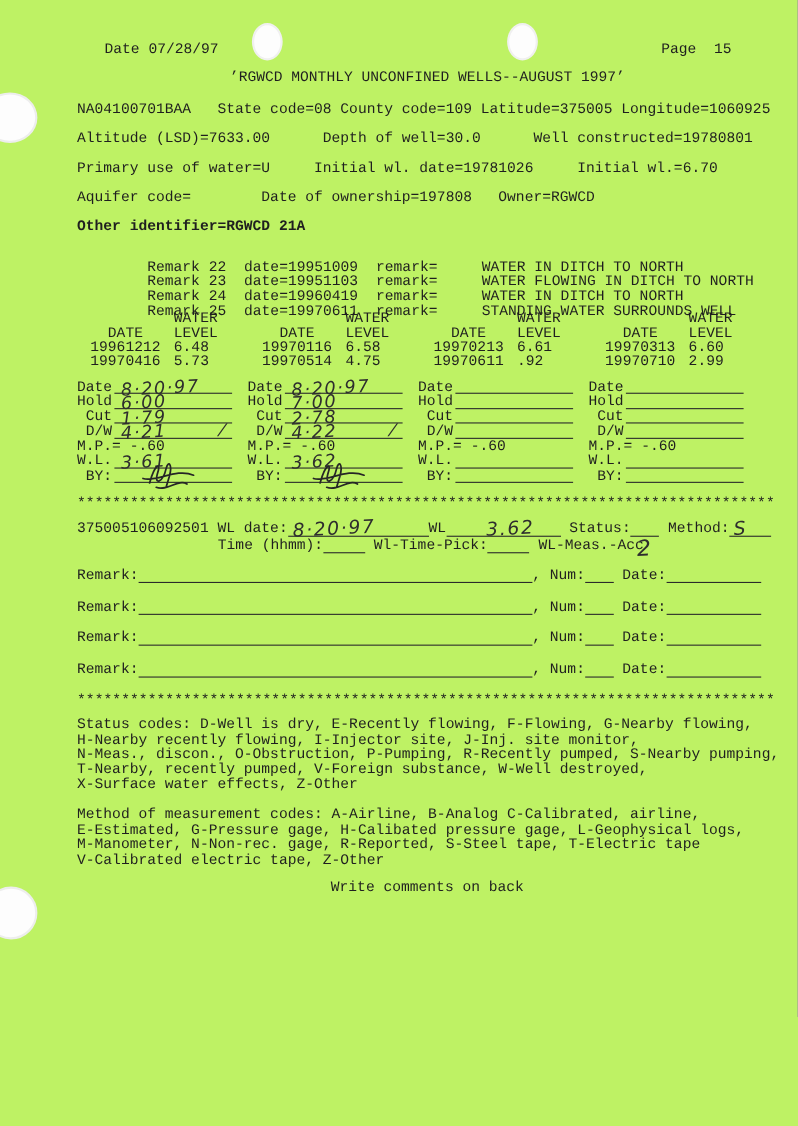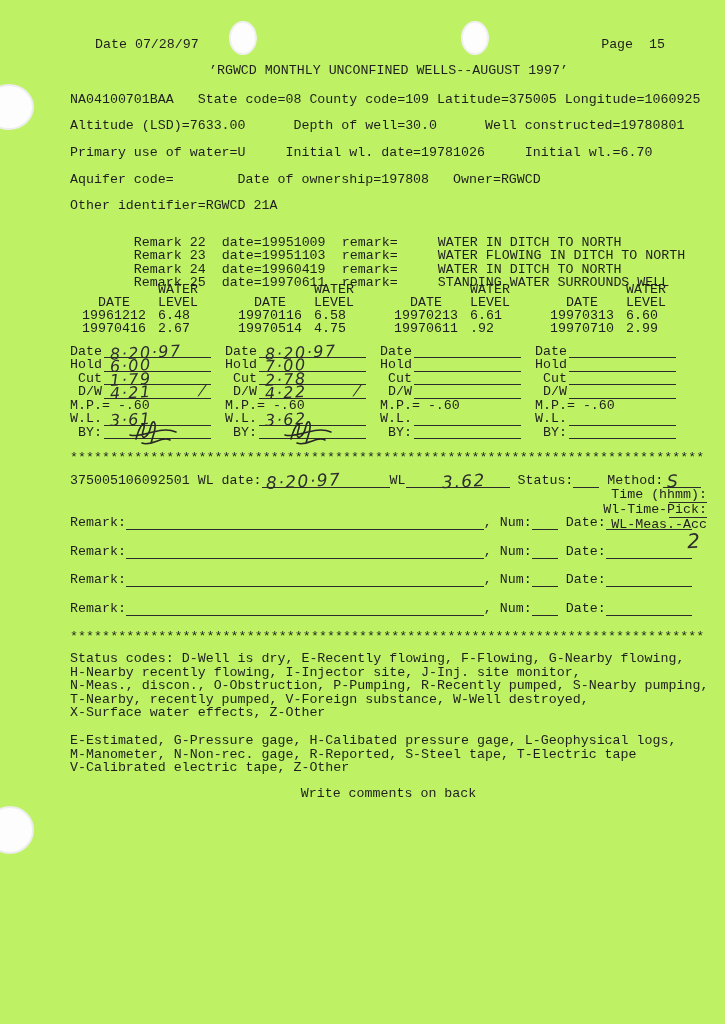--- a/index.html
+++ b/index.html
@@ -22,21 +22,21 @@
   .hole-left-top{left:-16px;top:84px;width:46px;height:42px;}
   .hole-left-bottom{left:-14px;top:806px;width:44px;height:44px;}
   .hole-top-1{left:229px;top:21px;width:24px;height:30px;border-color:#f0f0f0;}
   .hole-top-2{left:461px;top:21px;width:24px;height:30px;border-color:#f0f0f0;}
 
   .header-row{display:flex;justify-content:space-between;padding:0 42px 0 25px;}
   .title{text-align:center;margin-top:13px;}
 
   .info{margin-top:15px;}
   .info .line{margin-bottom:13.4px;}
-  .info .line:last-child{margin-bottom:0;}
+  .info .line:last-child{margin-bottom:0;font-weight:bold;}
 
   .rhist{margin-top:10px;}
   .rh-row span{display:inline-block;}
   .rh-label{width:88px;}
   .rh-date{width:120px;}
   .rh-eq{width:96px;}
 
   
   .wtable{margin-top:7px;display:flex;}
   .wgroup{width:156px;}
@@ -65,21 +65,21 @@
   .crule .hand{position:absolute;left:6px;bottom:-2px;}
   .mp-tick{position:absolute;right:6px;top:-14px;font-size:15px;}
   .sig{position:absolute;left:24px;top:-8px;}
 
   .sep{margin-top:12px;white-space:pre;line-height:13px;height:13px;letter-spacing:0.05px;}
 
   .summary{margin-top:9px;}
   .sline{display:flex;align-items:flex-end;white-space:pre;height:15px;line-height:14px;}
   .sline .srule{position:relative;border-bottom:1px solid #2b2b2b;height:13px;display:inline-block;}
   .sline .srule .hand{position:absolute;bottom:-1px;left:4px;font-size:17px;}
-  .indent16{padding-left:128px;flex-direction:column;}
+  .indent16{padding-left:128px;}
 
   .blanks{margin-top:13px;}
   .brow{display:flex;align-items:flex-end;white-space:pre;height:14px;margin-bottom:14.5px;}
   .brule-long{width:358px;}
   .brule-num{width:26px;}
   .brule-date{width:86px;}
 
   .status{margin-top:9px;}
   .method{margin-top:14px;}
   .footer{margin-top:12px;text-align:center;}
@@ -124,21 +124,21 @@
       <div class="line rh-row">
         <span class="rh-label">Remark 25</span><span class="rh-date">date=19970611</span><span class="rh-eq">remark=</span><span>STANDING WATER SURROUNDS WELL</span>
       </div>
     </div>
 
     <div class="wtable">
       <div class="wgroup">
         <div class="wrow"><span class="wdate"></span><span class="wlevel">WATER</span></div>
         <div class="wrow"><span class="wdate">DATE</span><span class="wlevel">LEVEL</span></div>
         <div class="wrow"><span class="wdate">19961212</span><span class="wlevel">6.48</span></div>
-        <div class="wrow"><span class="wdate">19970416</span><span class="wlevel">2.67</span></div>
+        <div class="wrow"><span class="wdate">19970416</span><span class="wlevel">5.73</span></div>
       </div>
       <div class="wgroup">
         <div class="wrow"><span class="wdate"></span><span class="wlevel">WATER</span></div>
         <div class="wrow"><span class="wdate">DATE</span><span class="wlevel">LEVEL</span></div>
         <div class="wrow"><span class="wdate">19970116</span><span class="wlevel">6.58</span></div>
         <div class="wrow"><span class="wdate">19970514</span><span class="wlevel">4.75</span></div>
       </div>
       <div class="wgroup">
         <div class="wrow"><span class="wdate"></span><span class="wlevel">WATER</span></div>
         <div class="wrow"><span class="wdate">DATE</span><span class="wlevel">LEVEL</span></div>
@@ -227,20 +227,21 @@
 
     <div class="status">
       <div class="pline">Status codes: D-Well is dry, E-Recently flowing, F-Flowing, G-Nearby flowing,</div>
       <div class="pline">H-Nearby recently flowing, I-Injector site, J-Inj. site monitor,</div>
       <div class="pline">N-Meas., discon., O-Obstruction, P-Pumping, R-Recently pumped, S-Nearby pumping,</div>
       <div class="pline">T-Nearby, recently pumped, V-Foreign substance, W-Well destroyed,</div>
       <div class="pline">X-Surface water effects, Z-Other</div>
     </div>
 
     <div class="method">
+      <div class="pline">Method of measurement codes: A-Airline, B-Analog C-Calibrated, airline,</div>
       <div class="pline">E-Estimated, G-Pressure gage, H-Calibated pressure gage, L-Geophysical logs,</div>
       <div class="pline">M-Manometer, N-Non-rec. gage, R-Reported, S-Steel tape, T-Electric tape</div>
       <div class="pline">V-Calibrated electric tape, Z-Other</div>
     </div>
 
     <div class="footer pline">Write comments on back</div>
 
   </div>
 </div>
 

